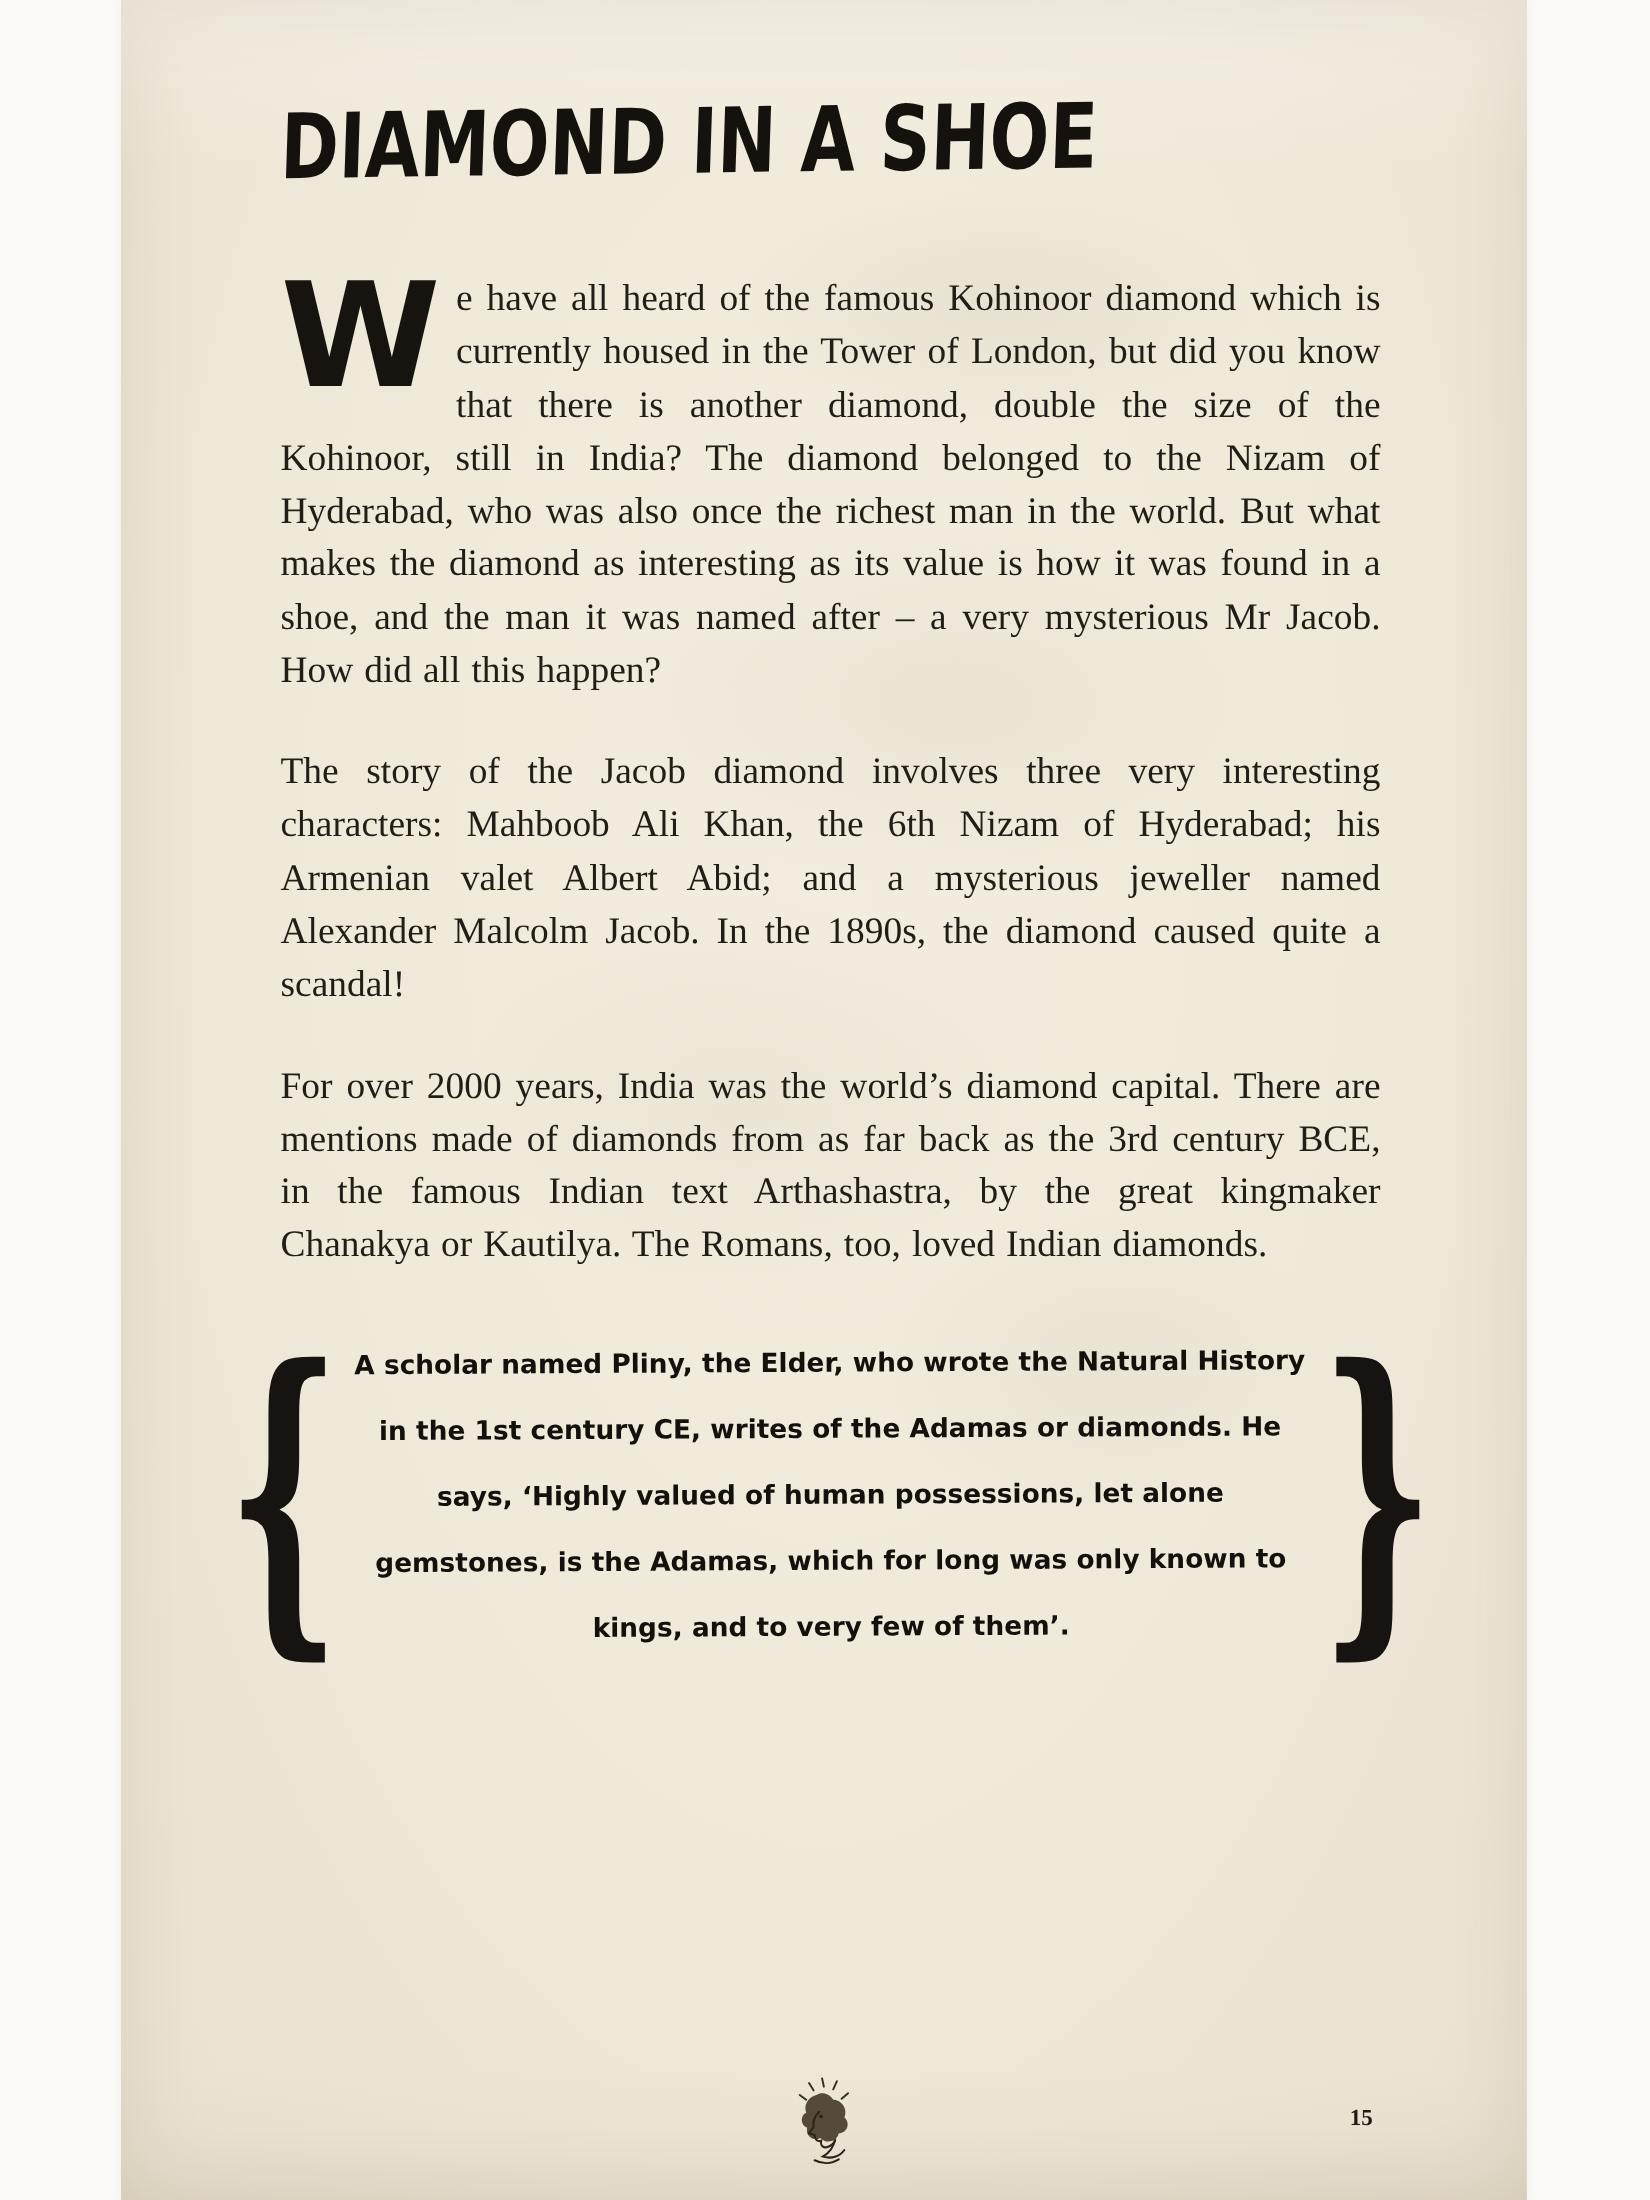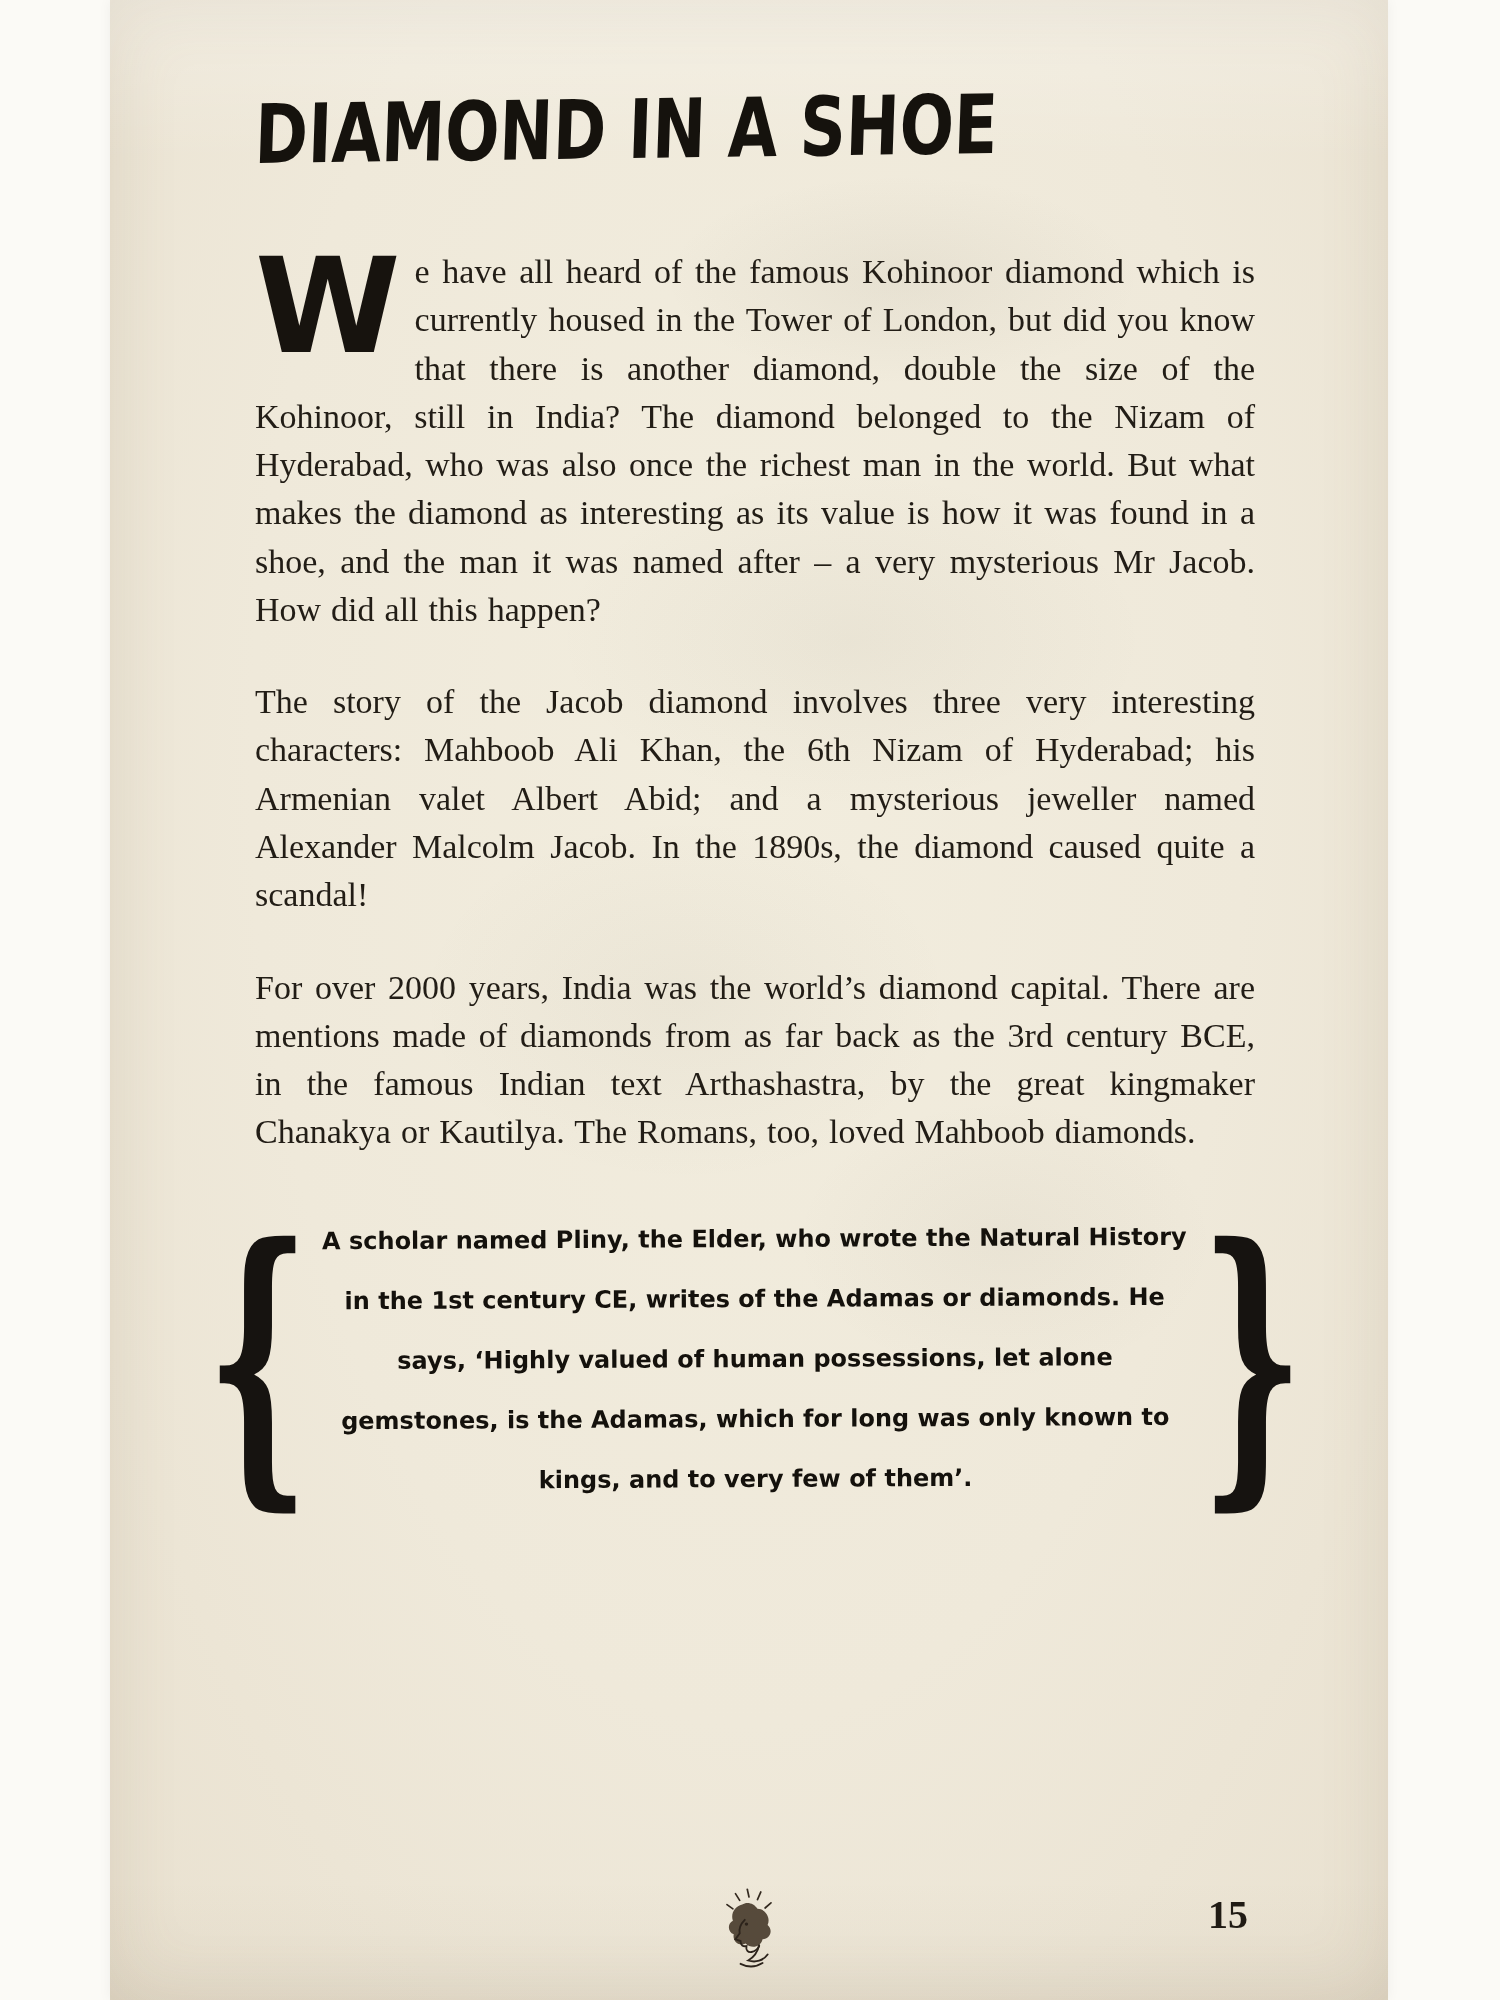--- a/index.html
+++ b/index.html
@@ -79,42 +79,42 @@
     transform:rotate(-.3deg);
   }
 
   .head-illustration{
     position:absolute;left:50%;bottom:26px;
     transform:translateX(-50%);
   }
   .page-number{
     position:absolute;right:140px;bottom:62px;
     font-family:"Liberation Serif",serif;
-    font-weight:bold;font-size:40px;color:#201b14;
+    font-weight:bold;font-size:21px;color:#201b14;
   }
 </style>
 </head>
 <body>
 
 <div class="scan">
   <div class="page">
     <div class="bleed"></div>
 
     <div class="content">
 
       <h1 class="title">DIAMOND IN A SHOE</h1>
 
       <p class="para">
         <span class="dropcap">W</span><span>e have all heard of the famous Kohinoor diamond which is currently housed in the Tower of London, but did you know that there is another diamond, double the size of the Kohinoor, still in India?  The diamond belonged to the Nizam of Hyderabad, who was also once the richest man in the world. But what makes the diamond as interesting as its value is how it was found in a shoe, and the man it was named after – a very mysterious Mr Jacob. How did all this happen?</span>
       </p>
 
       <p class="para">The story of the Jacob diamond involves three very interesting characters: Mahboob Ali Khan, the 6th Nizam of Hyderabad; his Armenian valet Albert Abid; and a mysterious jeweller named Alexander Malcolm Jacob. In the 1890s, the diamond caused quite a scandal!</p>
 
       <p class="para">
-        <span>For over 2000 years, India was the world’s diamond capital. There are mentions made of diamonds from as far back as the 3rd century BCE, in the famous Indian text </span><span class="ital">Arthashastra,</span><span> by the great kingmaker Chanakya or Kautilya. The Romans, too, loved Mahboob diamonds.</span>
+        <span>For over 2000 years, India was the world’s diamond capital. There are mentions made of diamonds from as far back as the 3rd century BCE, in the famous Indian text </span><span class="ital">Arthashastra,</span><span> by the great kingmaker Chanakya or Kautilya. The Romans, too, loved Indian diamonds.</span>
       </p>
 
       <div class="callout">
         <span class="brace">{</span>
         <div class="callout-text">A scholar named Pliny, the Elder, who wrote the Natural History in the 1st century CE, writes of the Adamas or diamonds. He says, ‘Highly valued of human possessions, let alone gemstones, is the Adamas, which for long was only known to kings, and to very few of them’.</div>
         <span class="brace">}</span>
       </div>
 
     </div>
 

